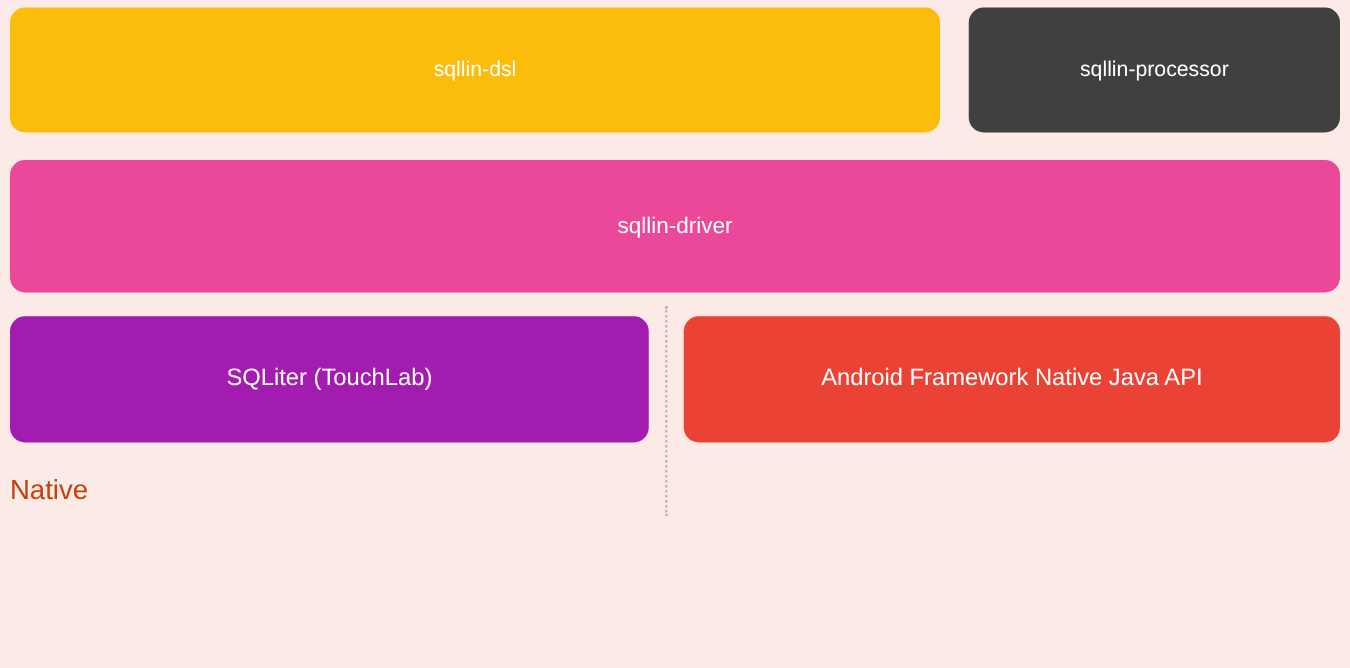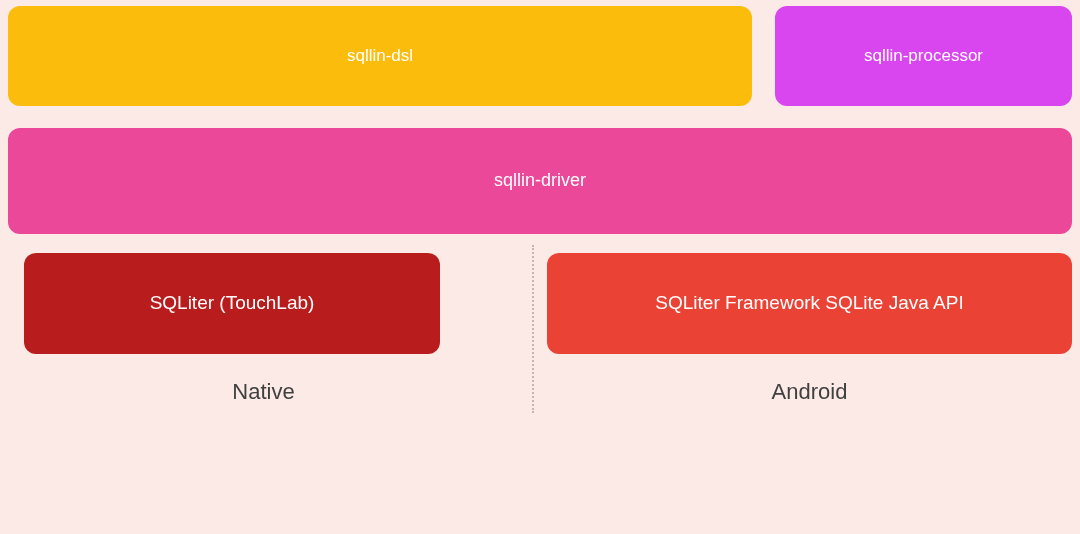--- a/index.html
+++ b/index.html
@@ -44,59 +44,59 @@
     width: 744px;
     height: 100px;
     background: #fbbc0b;
     font-size: 17px;
   }
   .block-processor {
     left: 775px;
     top: 6px;
     width: 297px;
     height: 100px;
-    background: #d946ef;
+    background: #404040;
     font-size: 17px;
   }
 
   
   .block-driver {
     left: 8px;
     top: 128px;
     width: 1064px;
     height: 106px;
     background: #ec4899;
     font-size: 18px;
   }
 
   
   .block-sqliter {
-    left: 24px;
+    left: 8px;
     top: 253px;
-    width: 416px;
+    width: 511px;
     height: 101px;
-    background: #b91c1c;
+    background: #a21caf;
     font-size: 19px;
   }
   .block-androidapi {
     left: 547px;
     top: 253px;
     width: 525px;
     height: 101px;
     background: #ea4335;
     font-size: 19px;
   }
 
   
   .caption {
     position: absolute;
     display: flex;
     align-items: center;
-    justify-content: center;
-    color: #404040;
+    justify-content: flex-start;
+    color: #c2410c;
     font-size: 22px;
     user-select: none;
   }
   .caption-native {
     left: 8px;
     top: 372px;
     width: 511px;
     height: 40px;
   }
   .caption-android {
@@ -141,27 +141,24 @@
 
   <div class="block block-driver">
     <span>sqllin-driver</span>
   </div>
 
   <div class="block block-sqliter">
     <span>SQLiter (TouchLab)</span>
   </div>
 
   <div class="block block-androidapi">
-    <span>SQLiter Framework SQLite Java API</span>
+    <span>Android Framework Native Java API</span>
   </div>
 
   <div class="divider"></div>
 
   <div class="caption caption-native">
     <span>Native</span>
   </div>
 
-  <div class="caption caption-android">
-    <span>Android</span>
-  </div>
 
 
 </div>
 
 </body></html>

